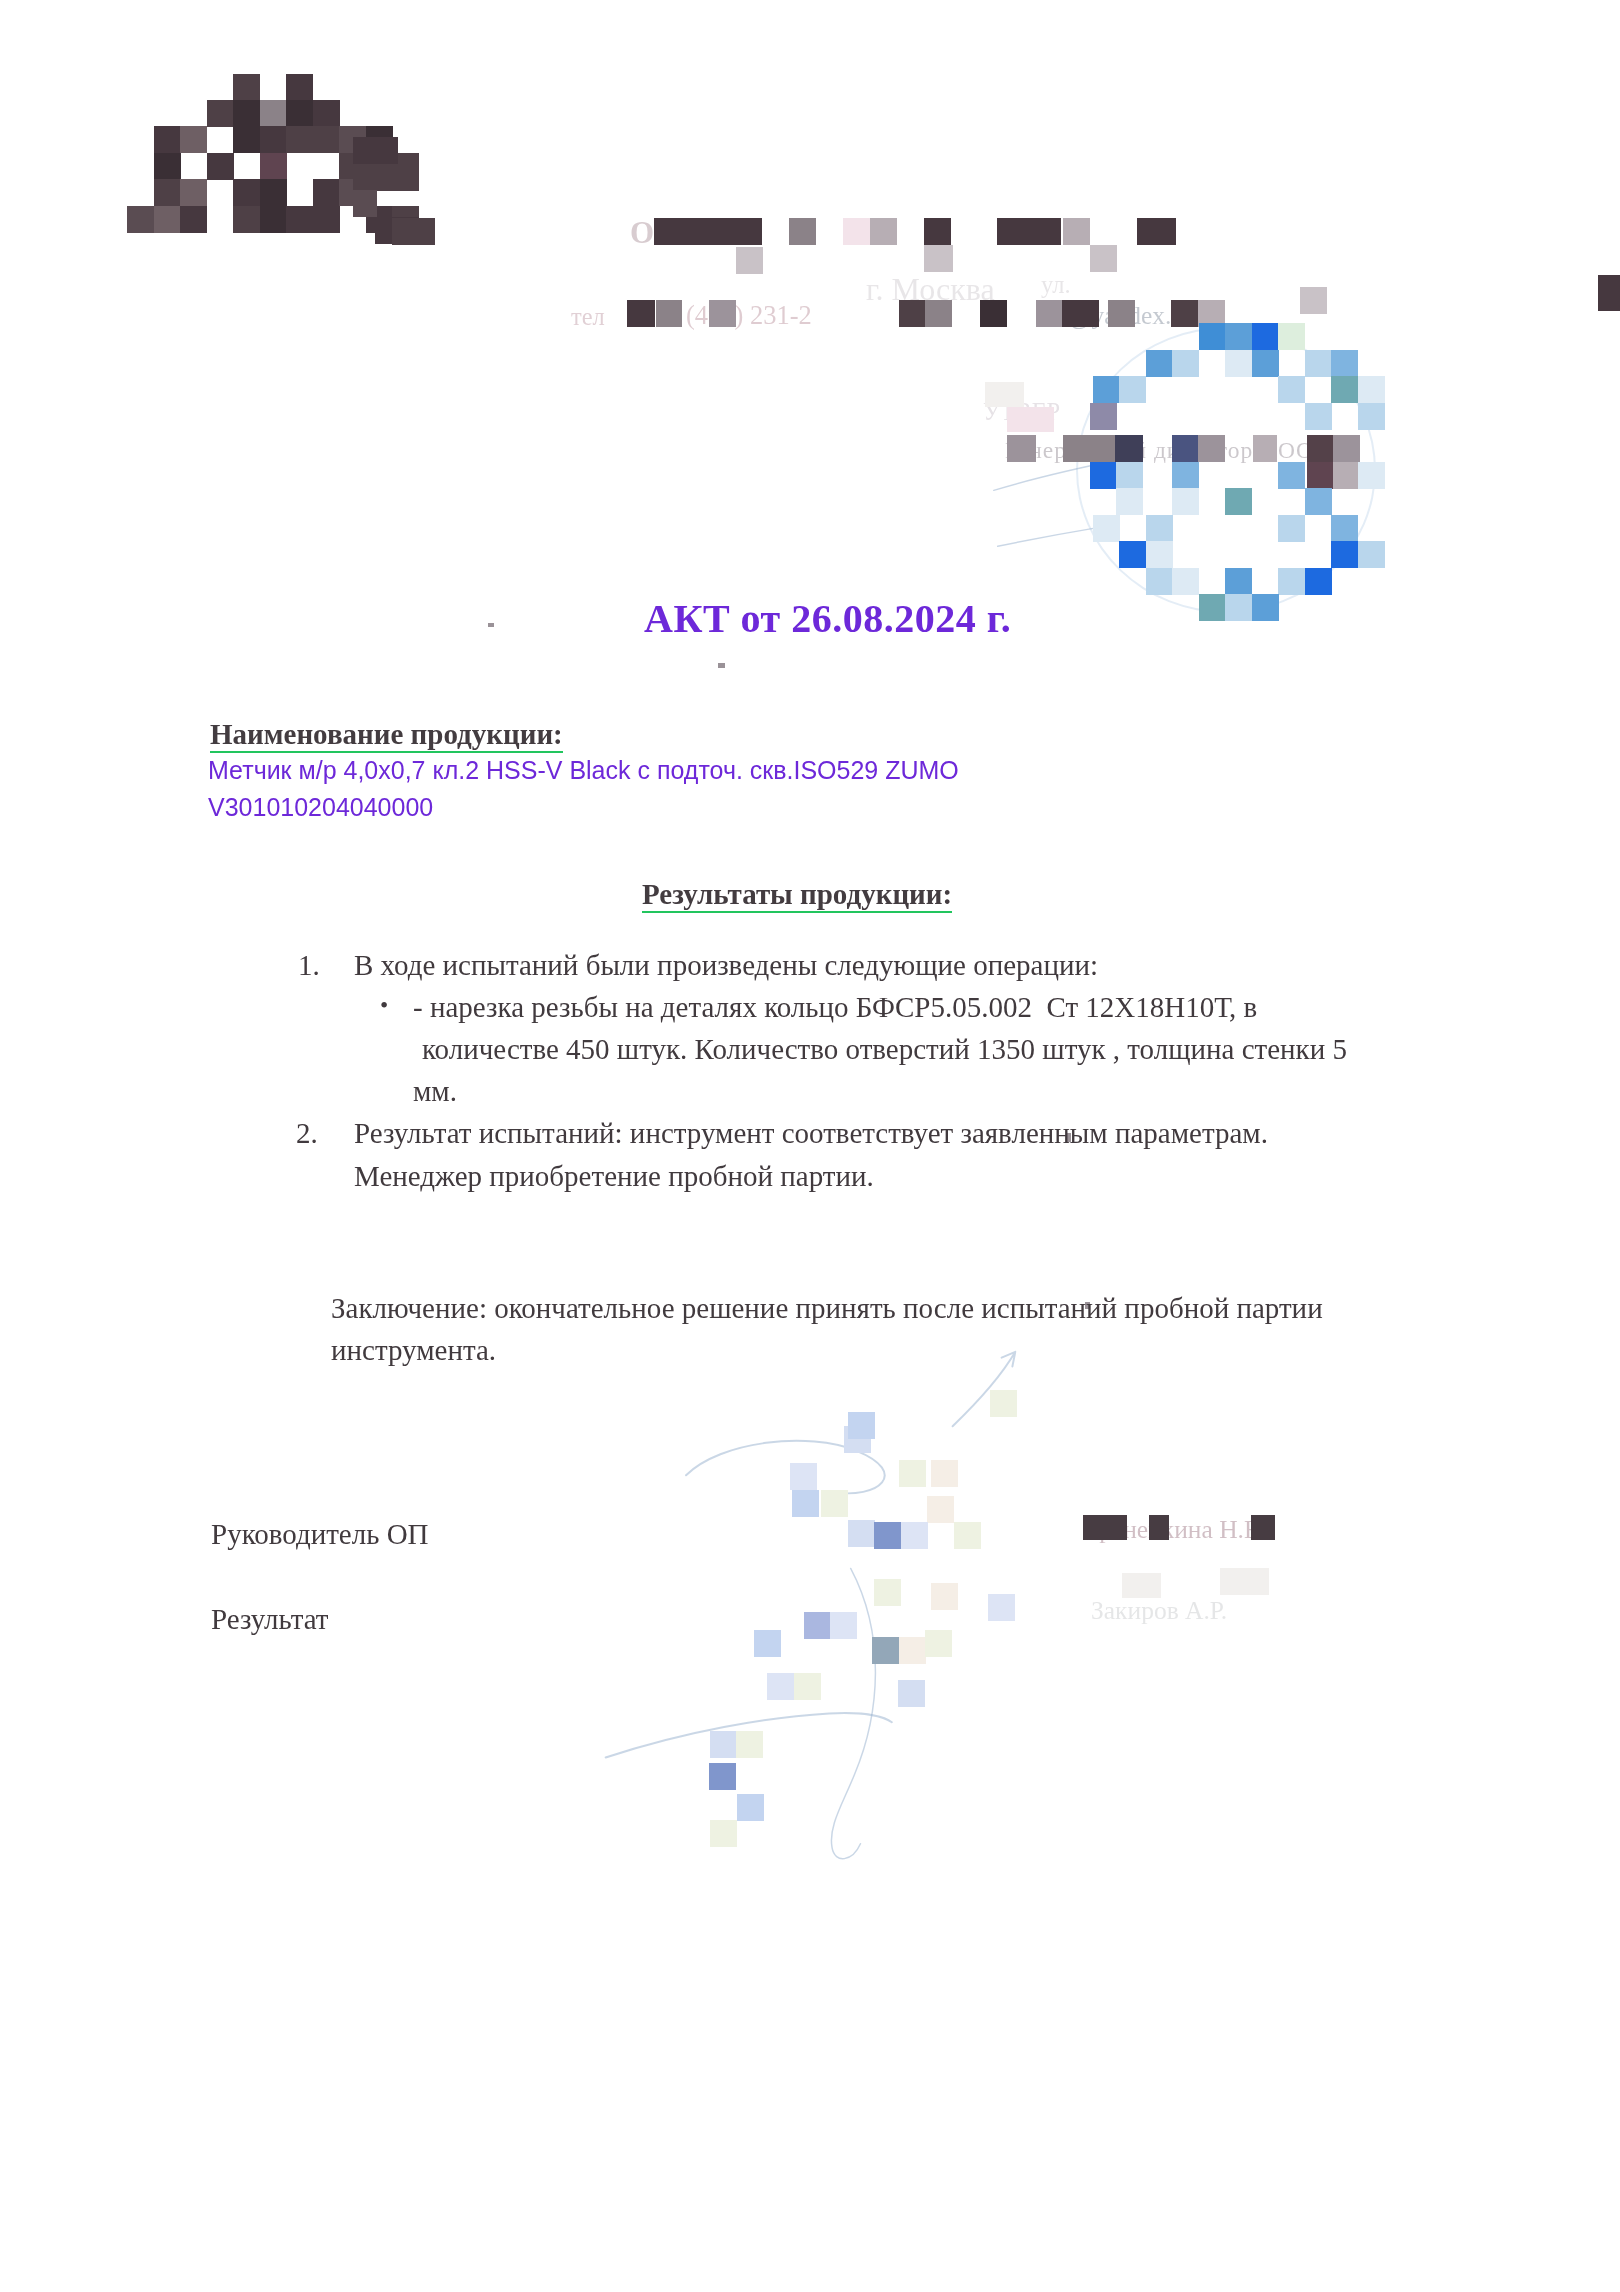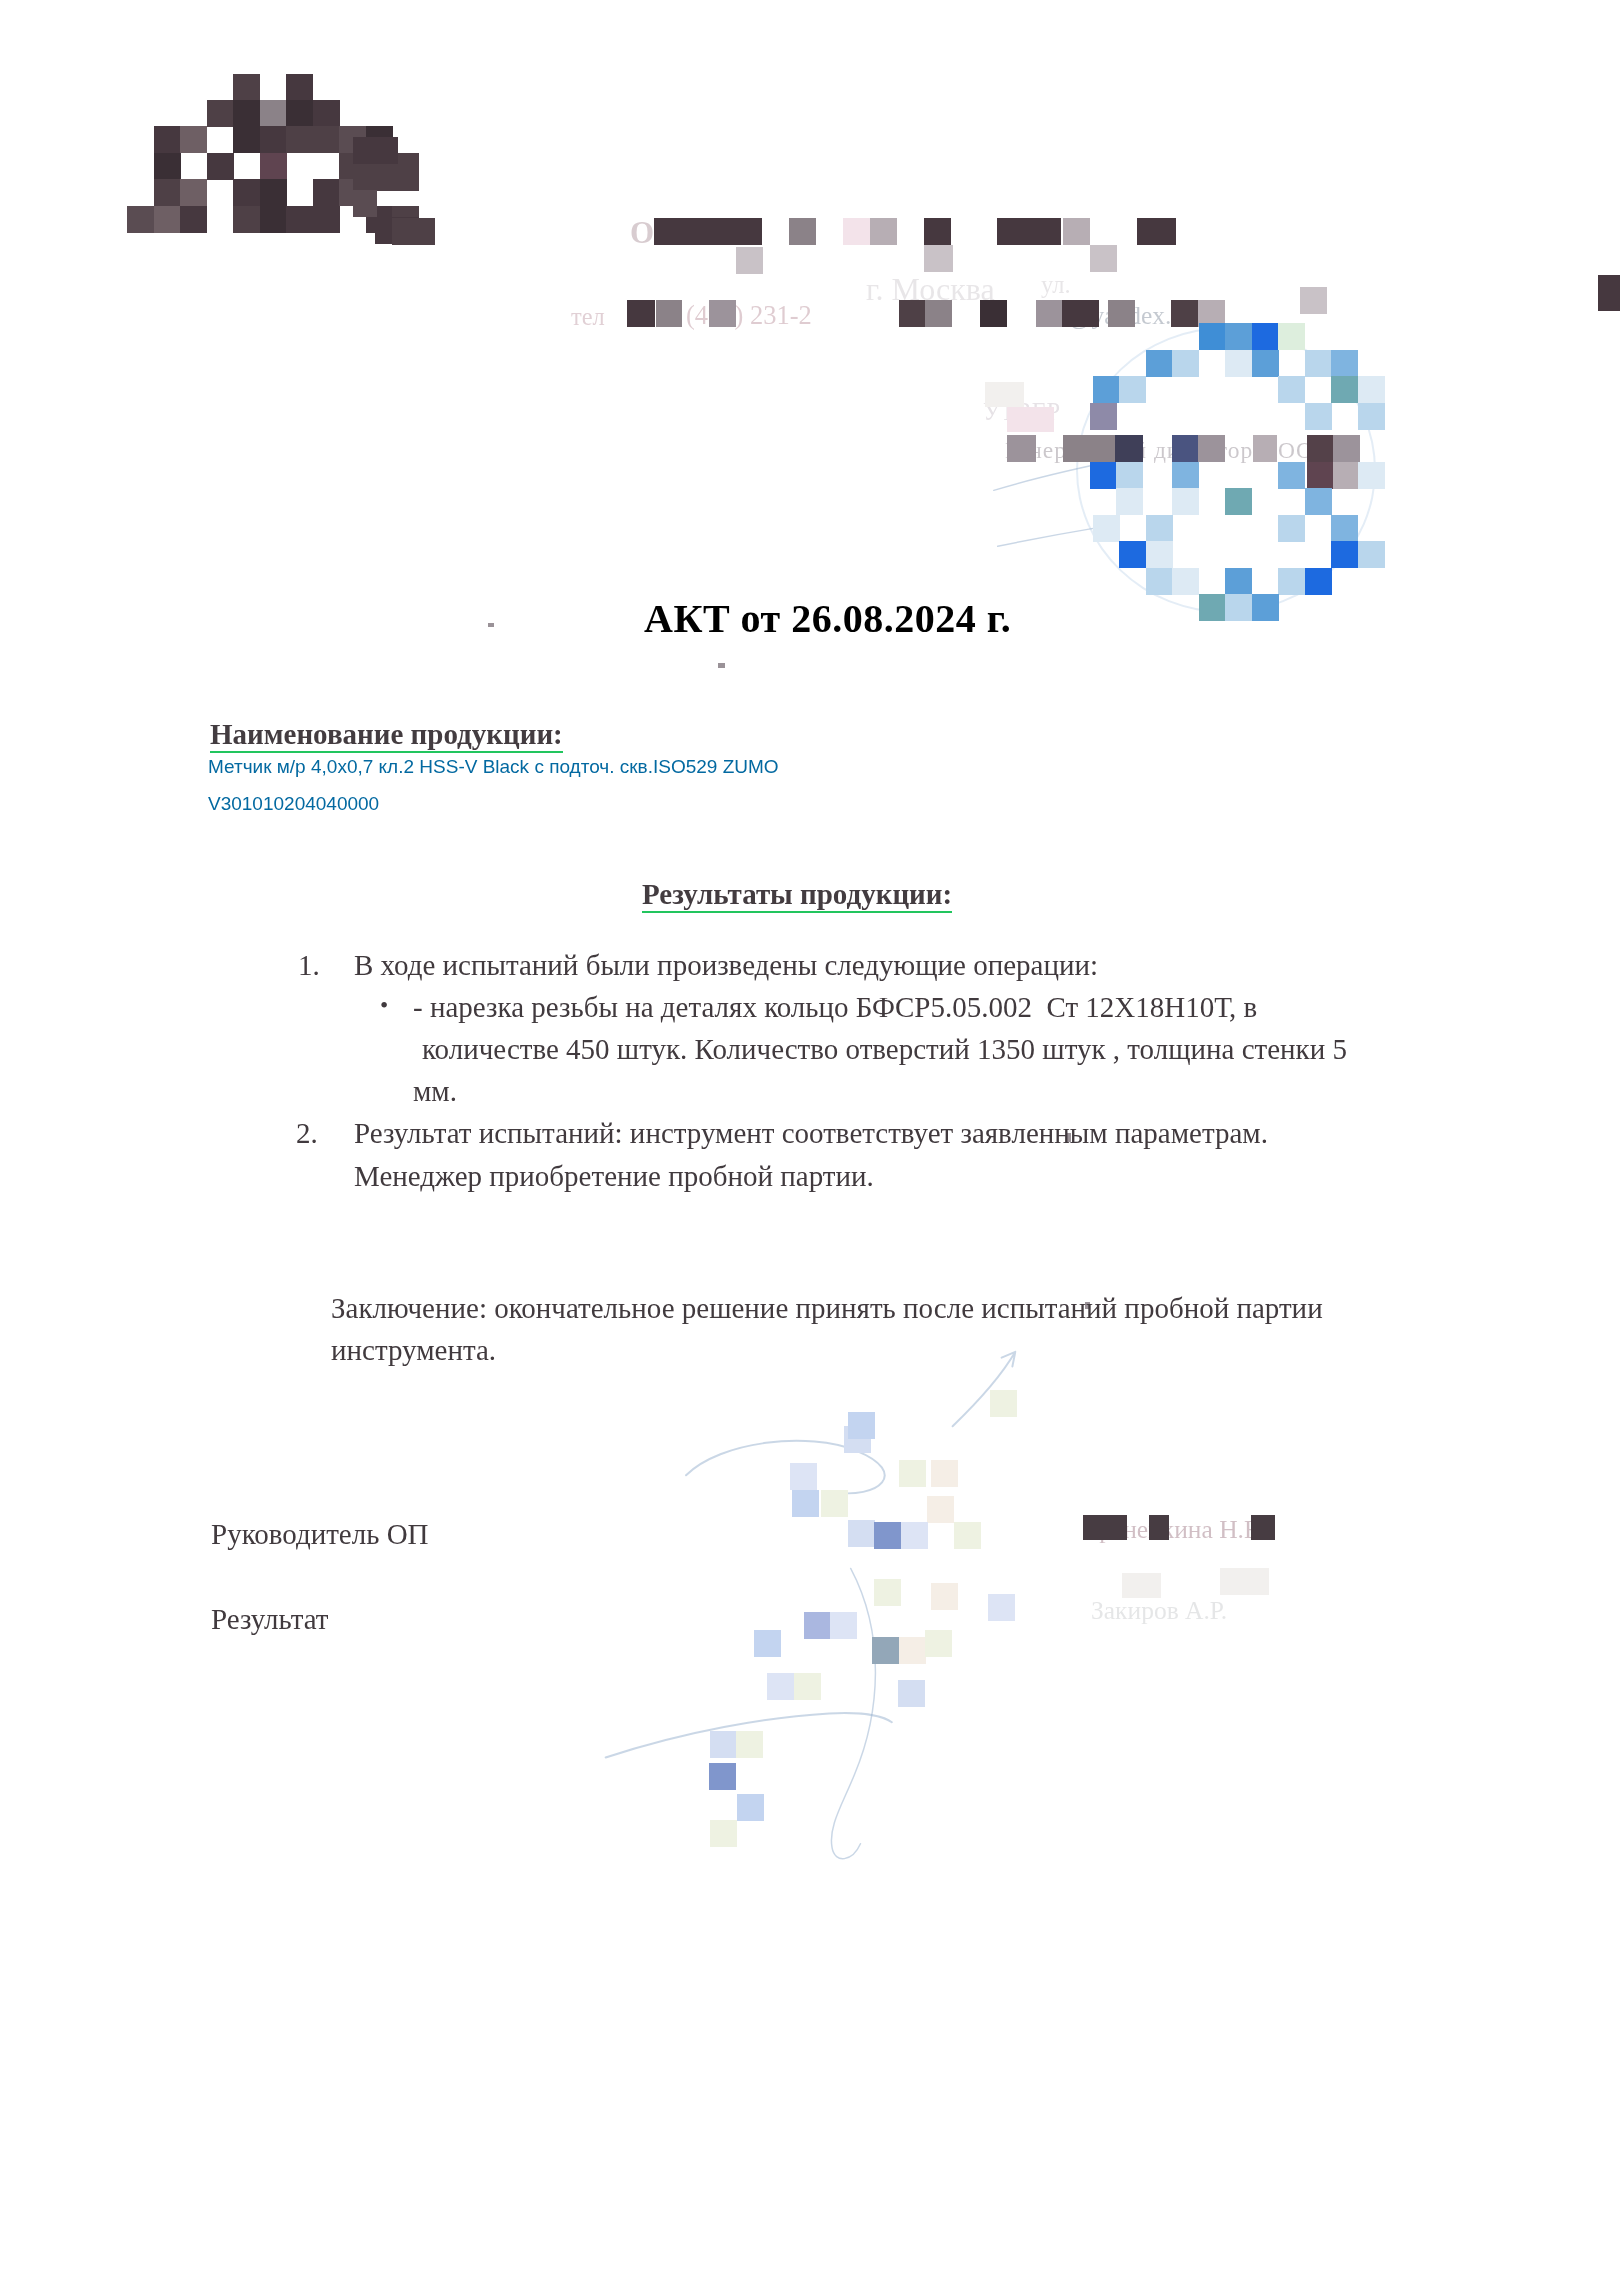--- a/index.html
+++ b/index.html
@@ -1,25 +1,25 @@
 <!DOCTYPE html>
 <html><head>
 <meta charset="utf-8">
 <style>
   html,body{margin:0;padding:0;background:#888;}
   #page{position:relative;width:1620px;height:2293px;background:#ffffff;overflow:hidden;
         font-family:"Liberation Serif","DejaVu Serif",serif;color:#433c40;}
   .abs{position:absolute;white-space:pre;}
   .blk{position:absolute;}
   .ghost{position:absolute;white-space:pre;pointer-events:none;}
-  .title{left:644px;top:595px;font-size:40px;font-weight:bold;color:#000000;letter-spacing:0.5px;}
+  .title{left:644px;top:595px;font-size:40px;font-weight:bold;color:#6d28d9;letter-spacing:0.5px;}
   .h-underline{border-bottom:2px solid #22c55e;padding-bottom:1px;font-weight:bold;font-size:29px;}
   .prod-head{left:210px;top:718px;}
   .res-head{left:642px;top:878px;}
-  .sans{font-family:"Liberation Sans","DejaVu Sans",sans-serif;color:#0369a1;font-size:19px;}
+  .sans{font-family:"Liberation Sans","DejaVu Sans",sans-serif;color:#6d28d9;font-size:25px;}
   .pl1{left:208px;top:756px;}
   .pl2{left:208px;top:793px;}
   .body-line{font-size:29px;color:#413a3e;}
   .n1{left:298px;top:949px;} .t1{left:354px;top:949px;}
   .bdot{left:380px;top:992px;font-size:23.5px;}
   .b1{left:413px;top:991px;} .b2{left:422px;top:1033px;} .b3{left:413px;top:1075px;}
   .n2{left:296px;top:1117px;} .t2a{left:354px;top:1117px;} .t2b{left:354px;top:1160px;}
   .c1{left:331px;top:1292px;} .c2{left:331px;top:1334px;}
   .role1{left:211px;top:1518px;} .role2{left:211px;top:1603px;}
   .g-company{left:630px;top:215px;font-size:31px;font-weight:bold;color:rgba(125,85,100,.30);}

